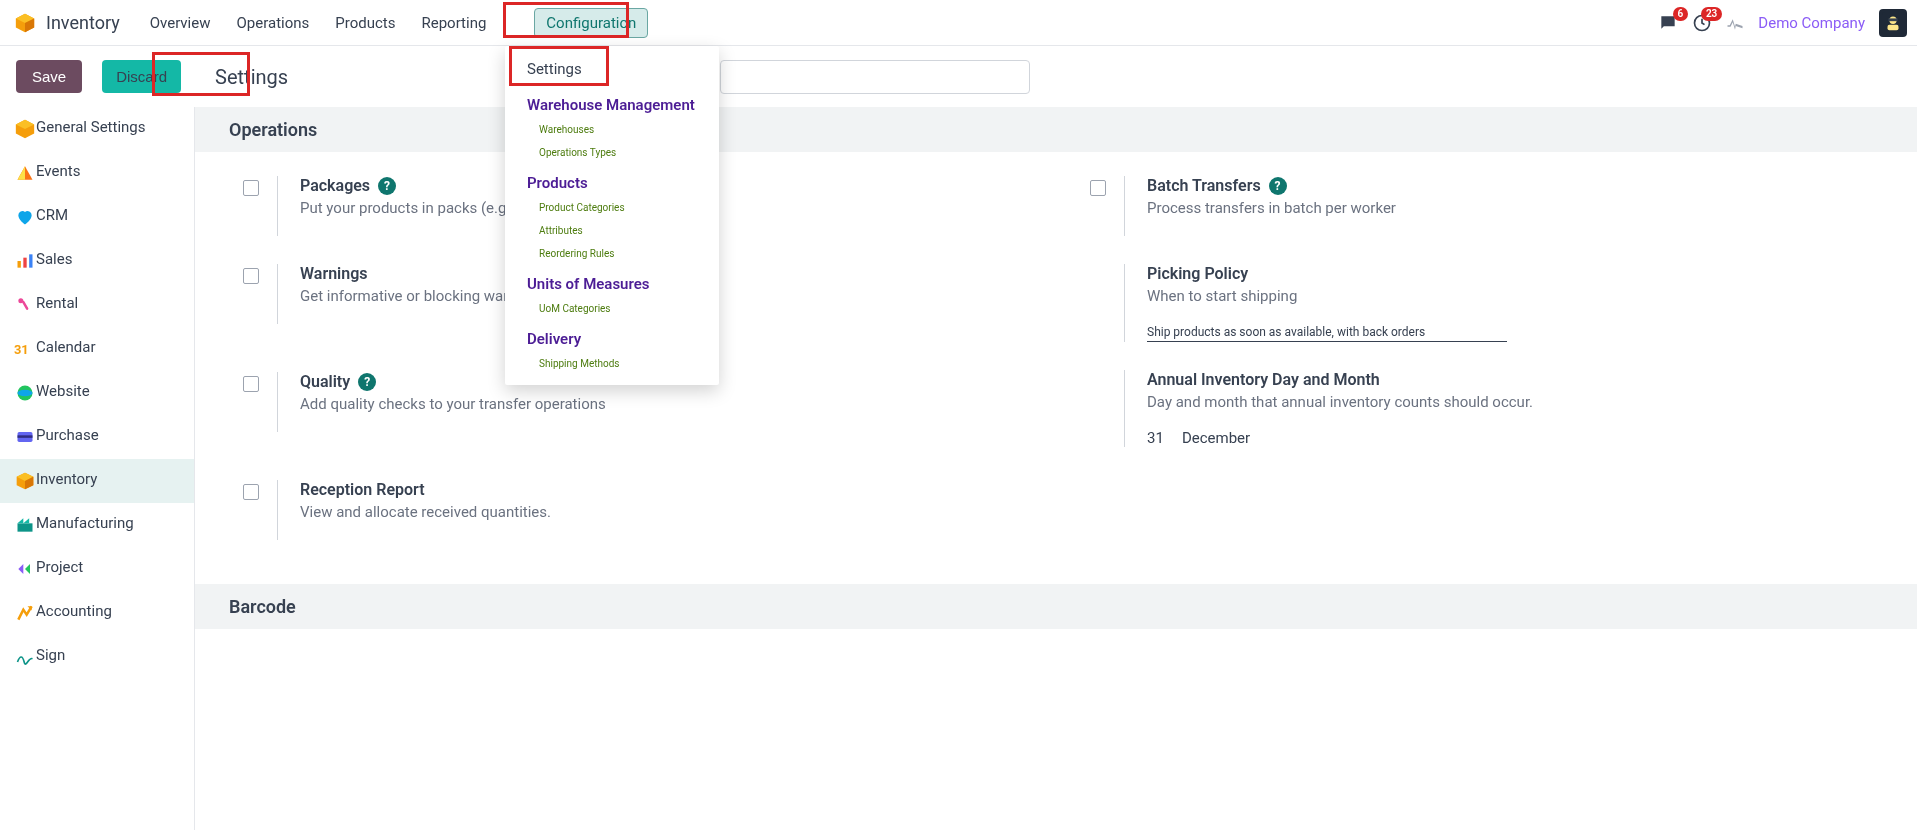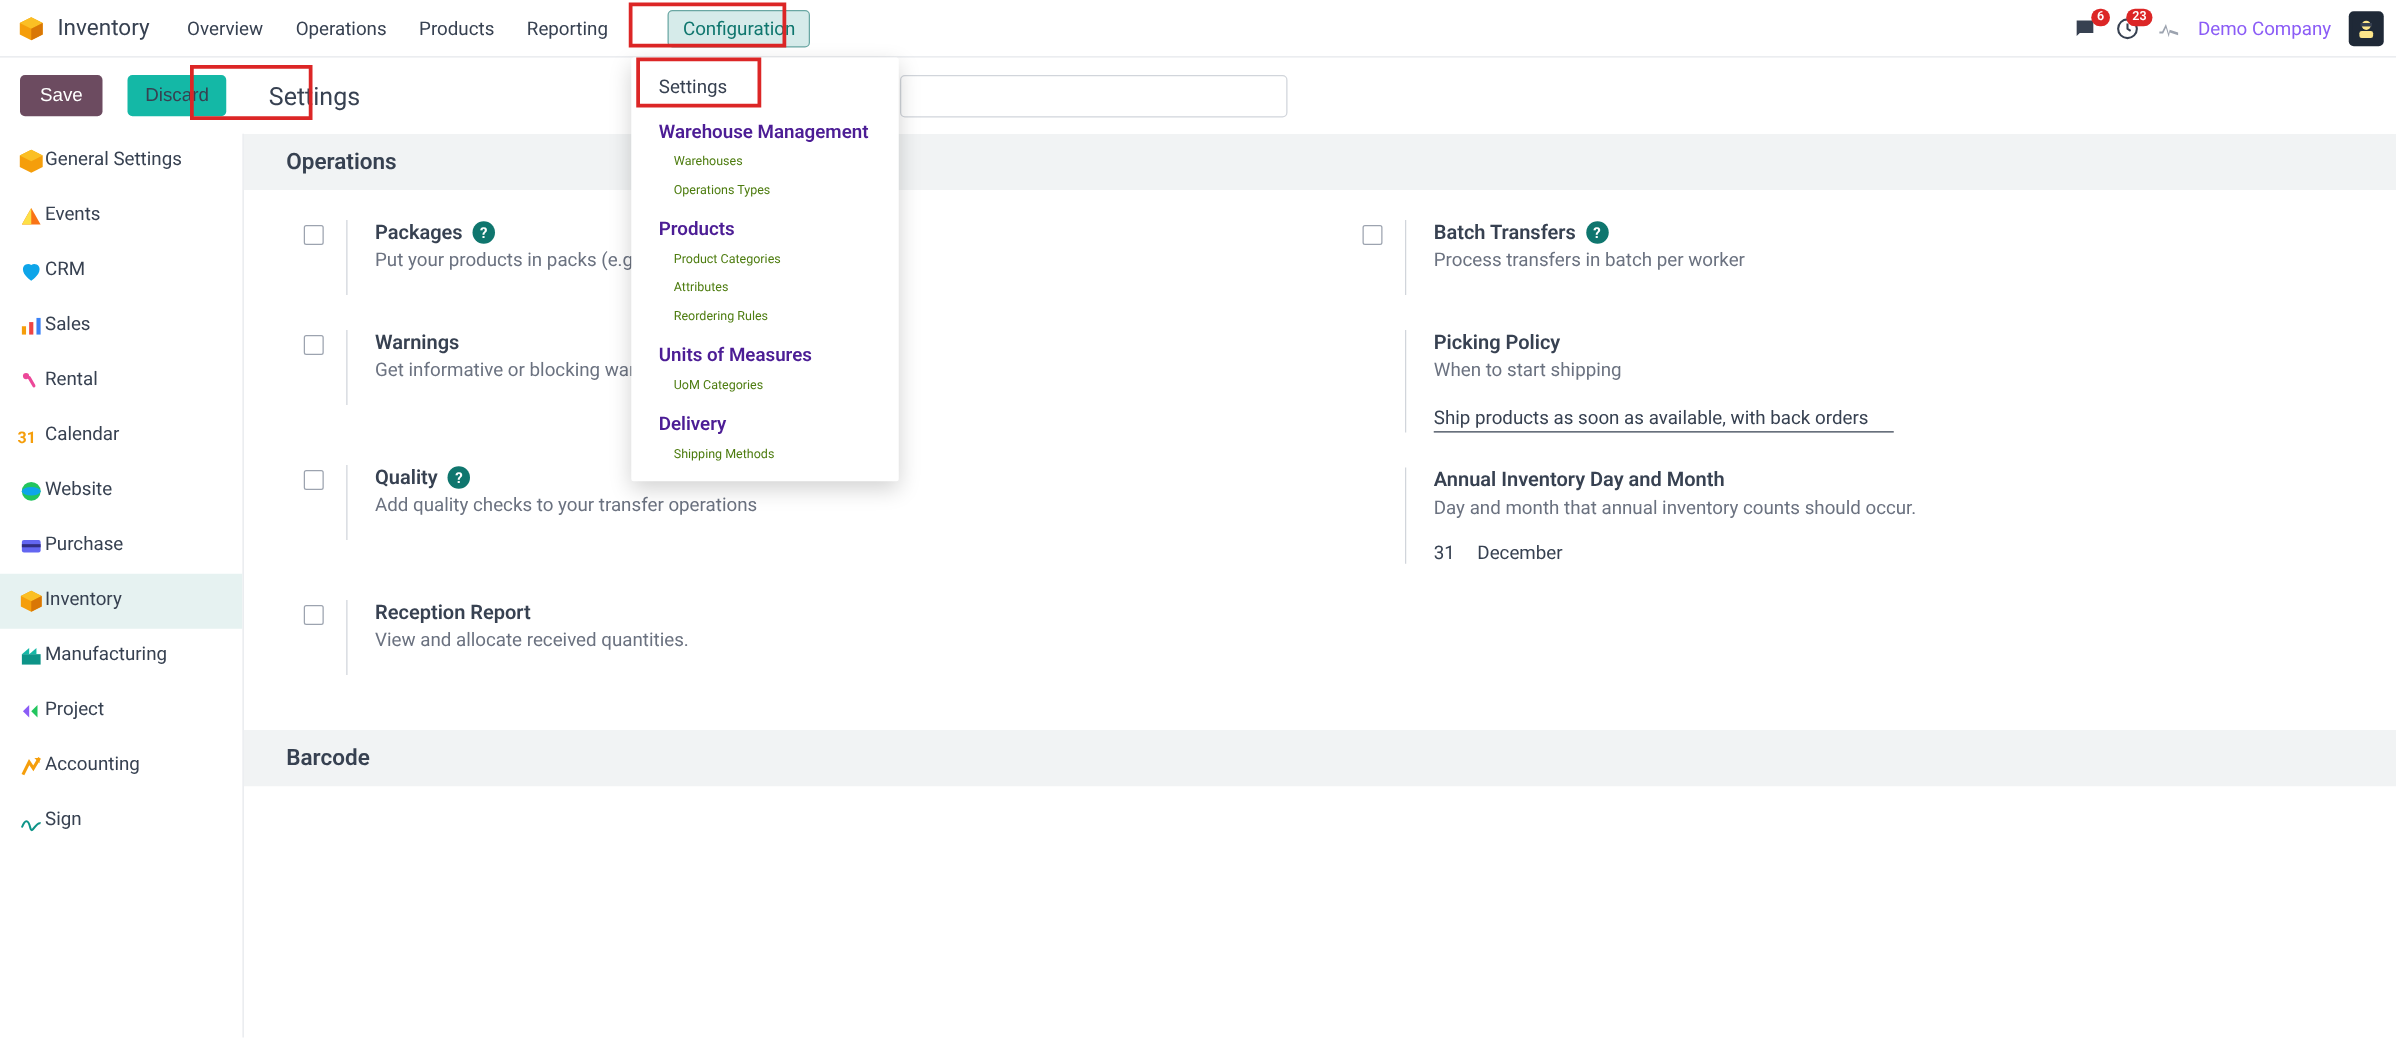--- a/index.html
+++ b/index.html
@@ -39,21 +39,21 @@
   .content { flex: 1; overflow-y: auto; position: relative; }
   .section-header { background: #f1f3f4; padding: 12px 34px; font-size: 18px; font-weight: 600; color: #374151; }
   .section-body { padding: 10px 20px 30px 48px; }
   .settings-grid { display: grid; grid-template-columns: 1fr 1fr; column-gap: 40px; }
   .setting-block { display: flex; gap: 18px; padding: 14px 0; }
   .chk { width: 16px; height: 16px; border: 1px solid #9ca3af; border-radius: 2px; margin-top: 4px; flex-shrink: 0; background:#fff; }
   .setting-body { border-left: 1px solid #d1d5db; padding-left: 22px; min-height: 60px; }
   .setting-title { font-size: 16px; font-weight: 600; color: #374151; display:flex; align-items:center; gap:8px;}
   .setting-desc { font-size: 15px; color: #6b7280; margin-top: 4px; }
   .help-icon { width:18px; height:18px; border-radius:50%; background:#0f766e; color:#fff; display:inline-flex; align-items:center; justify-content:center; font-size:12px; font-weight:700;}
-  .picking-select { border:none; border-bottom:1px solid #374151; font-size:15px; padding:2px 20px 2px 0; margin-top:18px; display:inline-block; min-width:360px;}
+  .picking-select { border:none; border-bottom:1px solid #374151; font-size:12px; padding:2px 20px 2px 0; margin-top:18px; display:inline-block; min-width:360px;}
   .inv-day-row { margin-top:18px; font-size:15px; color:#374151; display:flex; gap:18px;}
 
   
   .dropdown { position: absolute; top: 46px; left: 505px; width: 214px; background: #fff; box-shadow: 0 6px 18px rgba(0,0,0,0.18); border-radius: 2px; padding: 6px 0 10px 0; z-index: 50; }
   .dd-item { padding: 8px 22px; font-size: 15px; color: #374151; cursor: pointer; }
   .dd-group { padding: 10px 22px 4px 22px; font-size: 15px; font-weight: 600; color: #4c1d95; }
   .dd-sub { padding: 6px 22px 6px 34px; font-size: 10px; color: #4d7c0f; cursor: pointer; }
 
   
   svg { display:block; }

